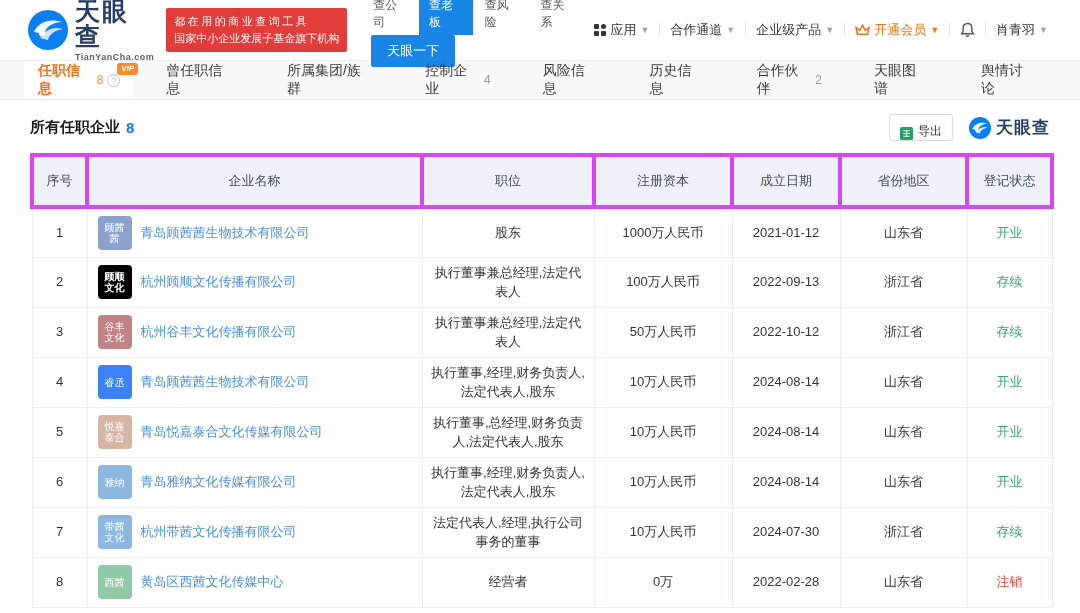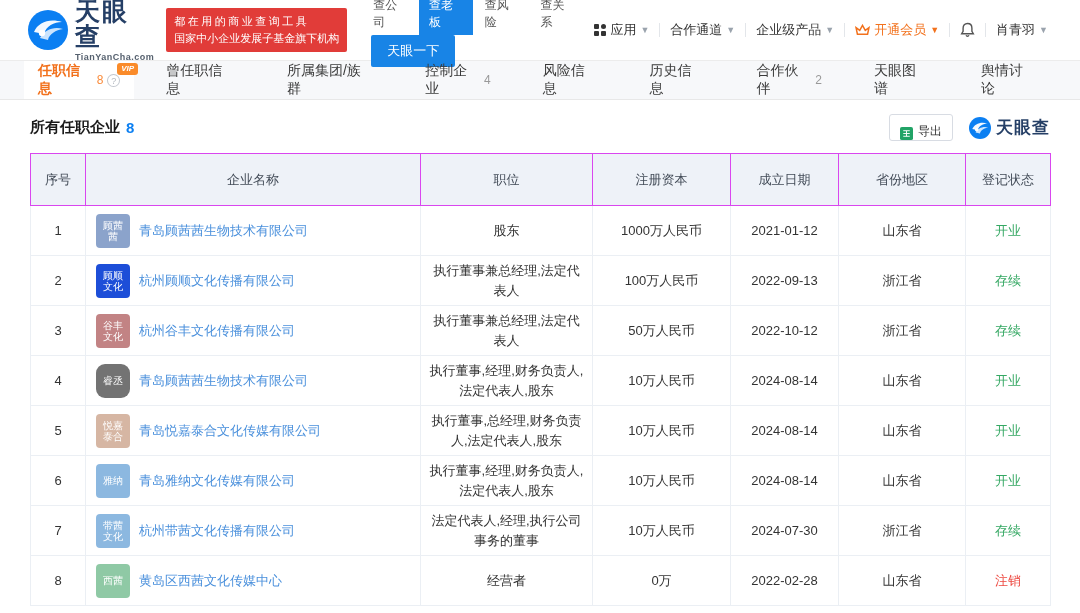--- a/index.html
+++ b/index.html
@@ -47,21 +47,21 @@
   .sec-head { display:flex; align-items:center; margin-bottom:12px; }
   .sec-title { font-size:15px; font-weight:bold; color:#1a1a1a; }
   .sec-count { font-size:15px; font-weight:bold; color:#0b7ff2; margin-left:6px; }
   .sec-right { margin-left:auto; display:flex; align-items:center; gap:16px; }
   .export-btn { display:flex; align-items:flex-end; gap:5px; height:27px; padding:0 10px; border:1px solid #d8dce3; border-radius:3px; background:#fff; font-size:12px; color:#333; cursor:pointer; font-family:inherit; }
   .wm { display:flex; align-items:center; gap:5px; }
   .wm-txt { font-size:17px; font-weight:bold; color:#253f66; letter-spacing:1px; }
 
   
   table { width:1020px; border-collapse:collapse; table-layout:fixed; }
-  th { background:#eef2f8; height:52px; font-size:13px; font-weight:normal; color:#424b57; border:1px solid #d946ef; }
+  th { background:#eef2f8; height:52px; font-size:13px; font-weight:normal; color:#424b57; border:4px solid #d946ef; }
   td { height:50px; font-size:13px; color:#333; text-align:center; border:1px solid #ebeff4; padding:4px 8px; line-height:1.5; }
   td.company-cell { text-align:left; padding-left:10px; }
   .company-inner { display:flex; align-items:center; gap:9px; }
   .badge { flex:0 0 auto; width:34px; height:34px; border-radius:4px; color:#fff; font-size:10px; line-height:11px; display:flex; align-items:center; justify-content:center; text-align:center; }
   a.company-link { color:#4a90dc; text-decoration:none; cursor:pointer; }
   .status { font-size:13px; }
 </style>
 </head>
 <body>
 
@@ -233,21 +233,21 @@
     <td>1000万人民币</td>
     <td>2021-01-12</td>
     <td>山东省</td>
     <td class="status" style="color: rgb(53, 168, 99);">开业</td>
   </tr>
 
   <tr>
     <td>2</td>
     <td class="company-cell">
       <div class="company-inner">
-        <span class="badge" style="background: #1d4ed8;">顾顺<br>文化</span>
+        <span class="badge" style="background: #000000; font-weight: bold;">顾顺<br>文化</span>
         <a class="company-link">杭州顾顺文化传播有限公司</a>
       </div>
     </td>
     <td>执行董事兼总经理,法定代表人</td>
     <td>100万人民币</td>
     <td>2022-09-13</td>
     <td>浙江省</td>
     <td class="status" style="color: rgb(53, 168, 99);">存续</td>
   </tr>
 
@@ -263,21 +263,21 @@
     <td>50万人民币</td>
     <td>2022-10-12</td>
     <td>浙江省</td>
     <td class="status" style="color: rgb(53, 168, 99);">存续</td>
   </tr>
 
   <tr>
     <td>4</td>
     <td class="company-cell">
       <div class="company-inner">
-        <span class="badge" style="background: #737373; border-radius: 9px;">睿丞</span>
+        <span class="badge" style="background: #3b82f6;">睿丞</span>
         <a class="company-link">青岛顾茜茜生物技术有限公司</a>
       </div>
     </td>
     <td>执行董事,经理,财务负责人,法定代表人,股东</td>
     <td>10万人民币</td>
     <td>2024-08-14</td>
     <td>山东省</td>
     <td class="status" style="color: rgb(53, 168, 99);">开业</td>
   </tr>
 

